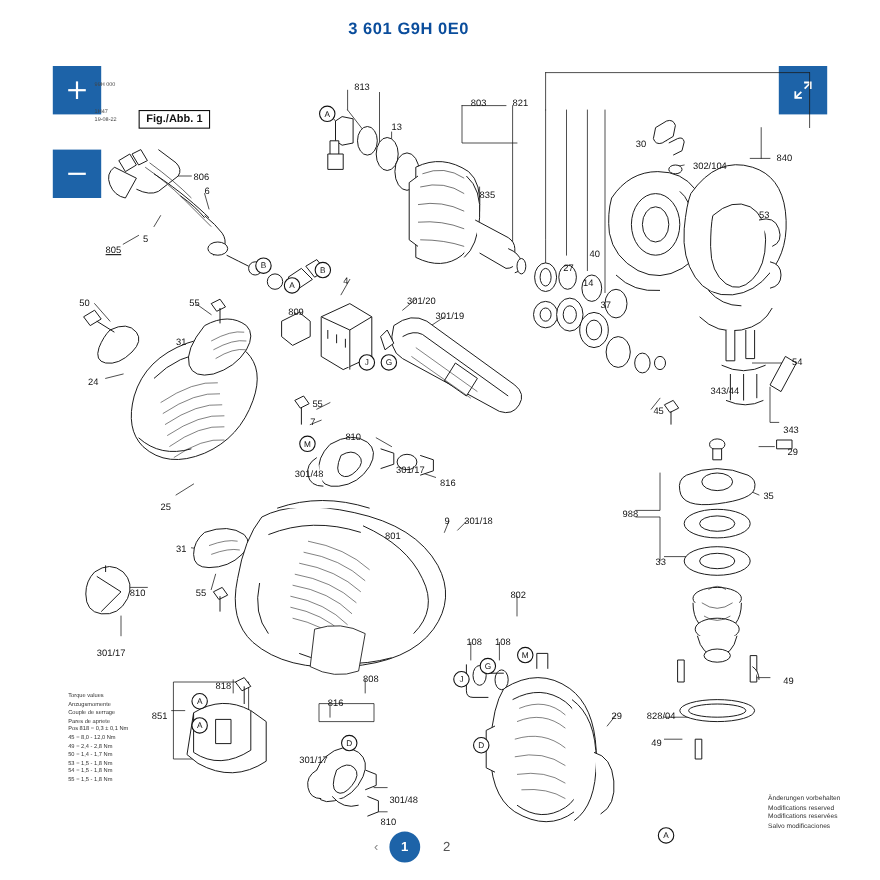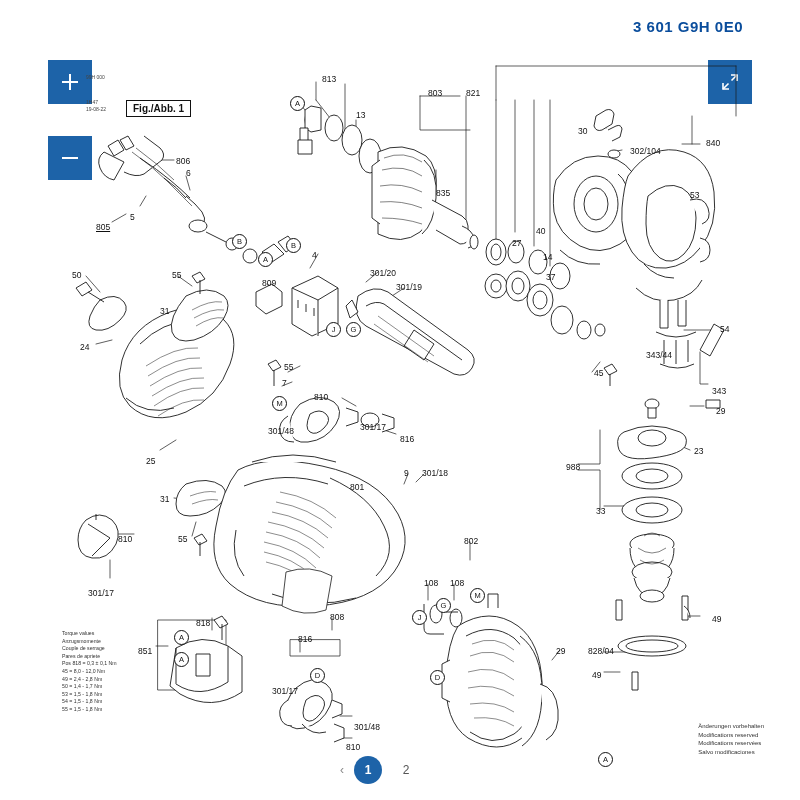--- a/index.html
+++ b/index.html
@@ -15,21 +15,21 @@
     font-family: "Liberation Sans", sans-serif;
     overflow: hidden;
   }
 
   
   .title {
     position: absolute;
     top: 18px;
     left: 0;
     width: 743px;
-    text-align: right;
+    text-align: center;
     font-size: 15px;
     font-weight: bold;
     color: #0a4d9c;
     letter-spacing: 0.5px;
   }
 
   
   .corner-btn {
     position: absolute;
     width: 44px;
@@ -548,45 +548,45 @@
   <div id="labels">
       <div class="lbl" style="left: 322px; top: 74px;">813</div>
       <div class="lbl" style="left: 428px; top: 88px;">803</div>
       <div class="lbl" style="left: 466px; top: 88px;">821</div>
       <div class="lbl" style="left: 356px; top: 110px;">13</div>
       <div class="lbl" style="left: 578px; top: 126px;">30</div>
       <div class="lbl" style="left: 630px; top: 146px;">302/104</div>
       <div class="lbl" style="left: 706px; top: 138px;">840</div>
       <div class="lbl" style="left: 176px; top: 156px;">806</div>
       <div class="lbl" style="left: 186px; top: 168px;">6</div>
-      <div class="lbl" style="left: 436px; top: 188px;">835</div>
+      <div class="lbl" style="left: 436px; top: 172px;">835</div>
       <div class="lbl" style="left: 690px; top: 190px;">53</div>
       <div class="lbl" style="left: 130px; top: 212px;">5</div>
       <div class="lbl" style="left: 96px; top: 222px; text-decoration: underline;">805</div>
       <div class="lbl" style="left: 492px; top: 226px; margin-left: 44px;">40</div>
       <div class="lbl" style="left: 512px; top: 238px;">27</div>
-      <div class="lbl" style="left: 530px; top: 252px; padding-left: 13px;">14</div>
+      <div class="lbl" style="left: 530px; top: 252px;">14</div>
       <div class="lbl" style="left: 546px; top: 272px;">37</div>
       <div class="lbl" style="left: 312px; top: 250px;">4</div>
       <div class="lbl" style="left: 370px; top: 268px;">301/20</div>
       <div class="lbl" style="left: 396px; top: 282px;">301/19</div>
       <div class="lbl" style="left: 172px; top: 270px;">55</div>
       <div class="lbl" style="left: 72px; top: 270px;">50</div>
       <div class="lbl" style="left: 262px; top: 278px; text-align: right;">809</div>
       <div class="lbl" style="left: 160px; top: 306px;">31</div>
       <div class="lbl" style="left: 80px; top: 342px;">24</div>
       <div class="lbl" style="left: 646px; top: 350px;">343/44</div>
       <div class="lbl" style="left: 720px; top: 324px;">54</div>
       <div class="lbl" style="left: 712px; top: 386px;">343</div>
       <div class="lbl" style="left: 716px; top: 406px;">29</div>
       <div class="lbl" style="left: 594px; top: 368px;">45</div>
       <div class="lbl" style="left: 284px; top: 362px;">55</div>
       <div class="lbl" style="left: 282px; top: 378px;">7</div>
       <div class="lbl" style="left: 314px; top: 392px;">810</div>
-      <div class="lbl" style="left: 694px; top: 446px;">23</div>
+      <div class="lbl" style="left: 694px; top: 446px;">35</div>
       <div class="lbl" style="left: 566px; top: 462px;">988</div>
       <div class="lbl" style="left: 268px; top: 426px;">301/48</div>
       <div class="lbl" style="left: 360px; top: 422px;">301/17</div>
       <div class="lbl" style="left: 400px; top: 434px;">816</div>
       <div class="lbl" style="left: 146px; top: 456px;">25</div>
       <div class="lbl" style="left: 596px; top: 506px;">33</div>
       <div class="lbl" style="left: 404px; top: 468px;">9</div>
       <div class="lbl" style="left: 422px; top: 468px;">301/18</div>
       <div class="lbl" style="left: 350px; top: 482px;">801</div>
       <div class="lbl" style="left: 160px; top: 494px;">31</div>

